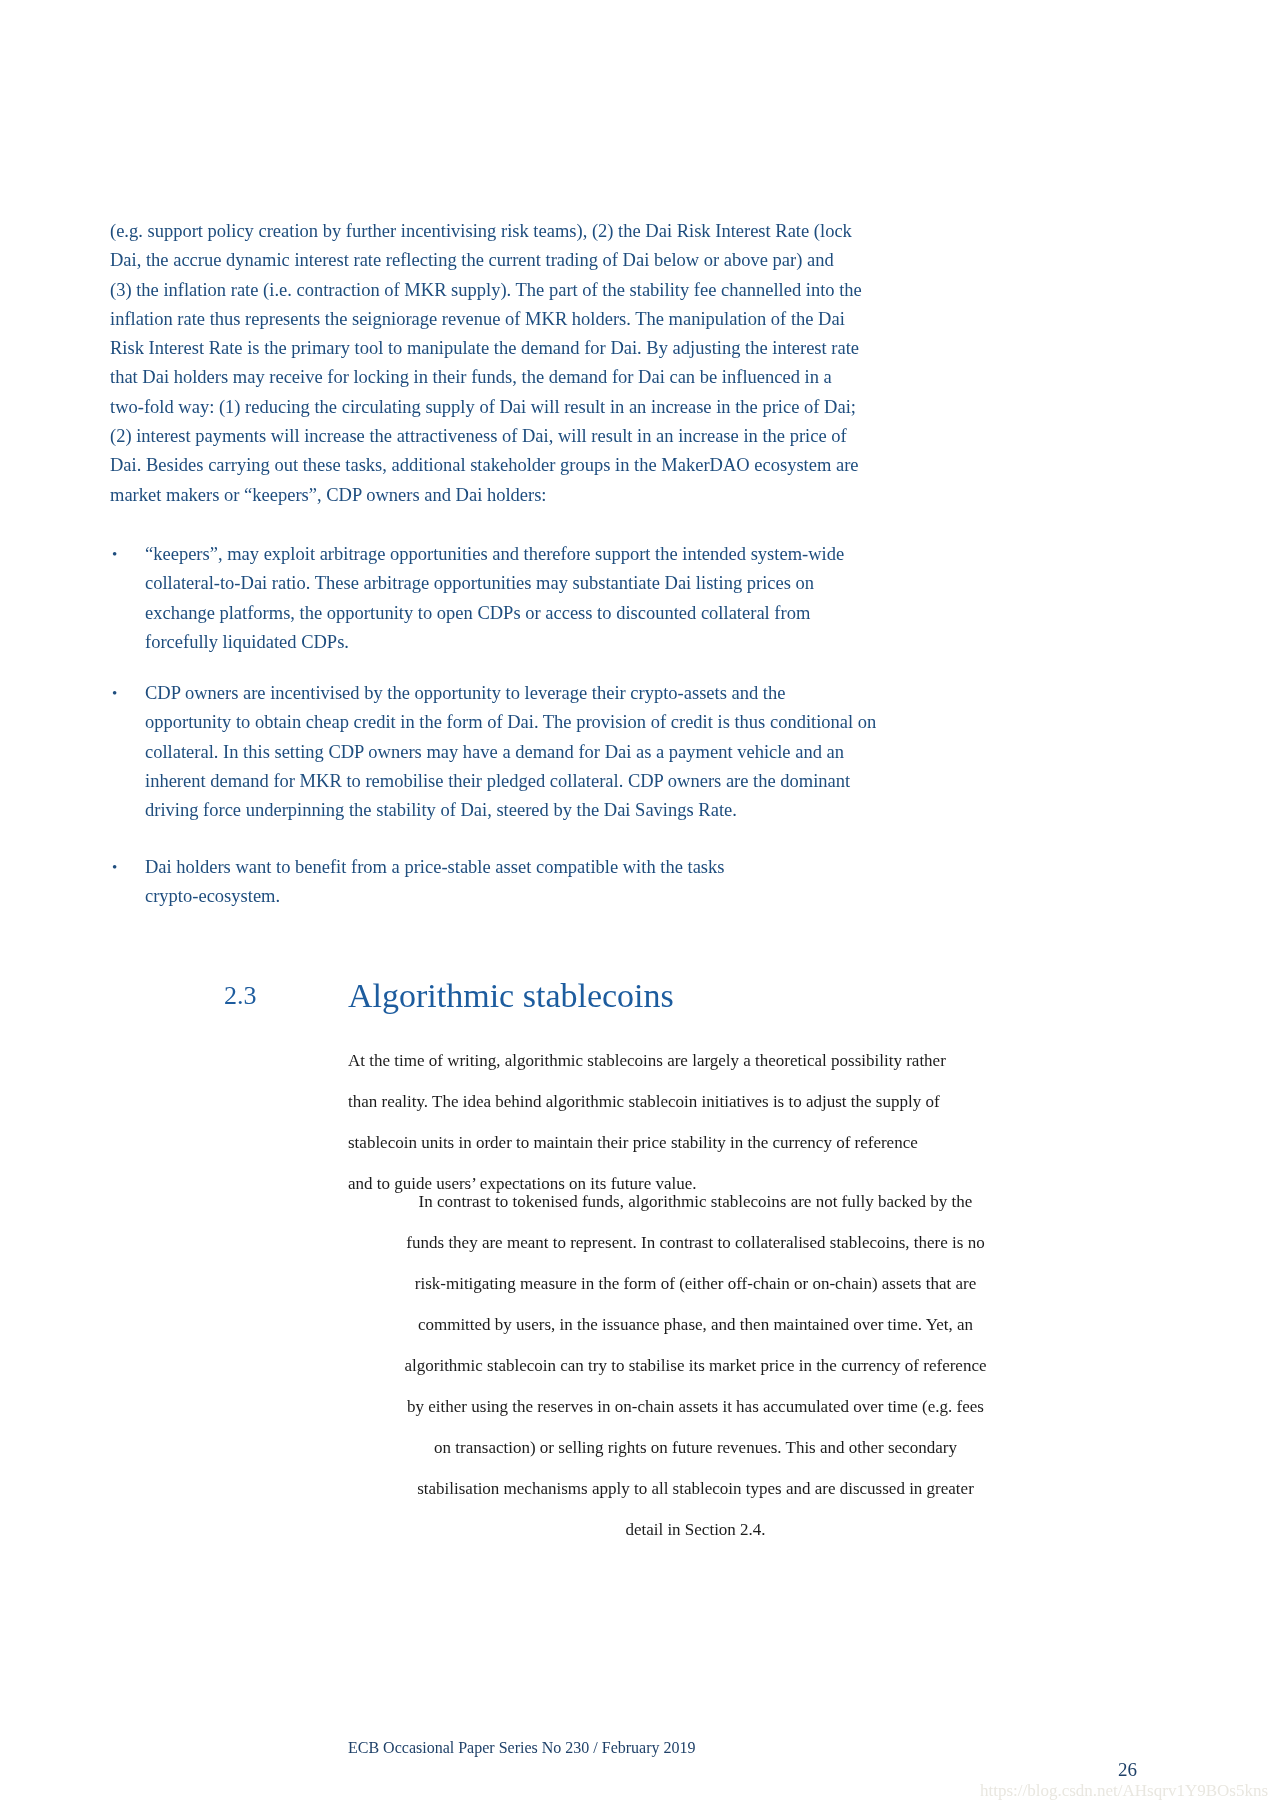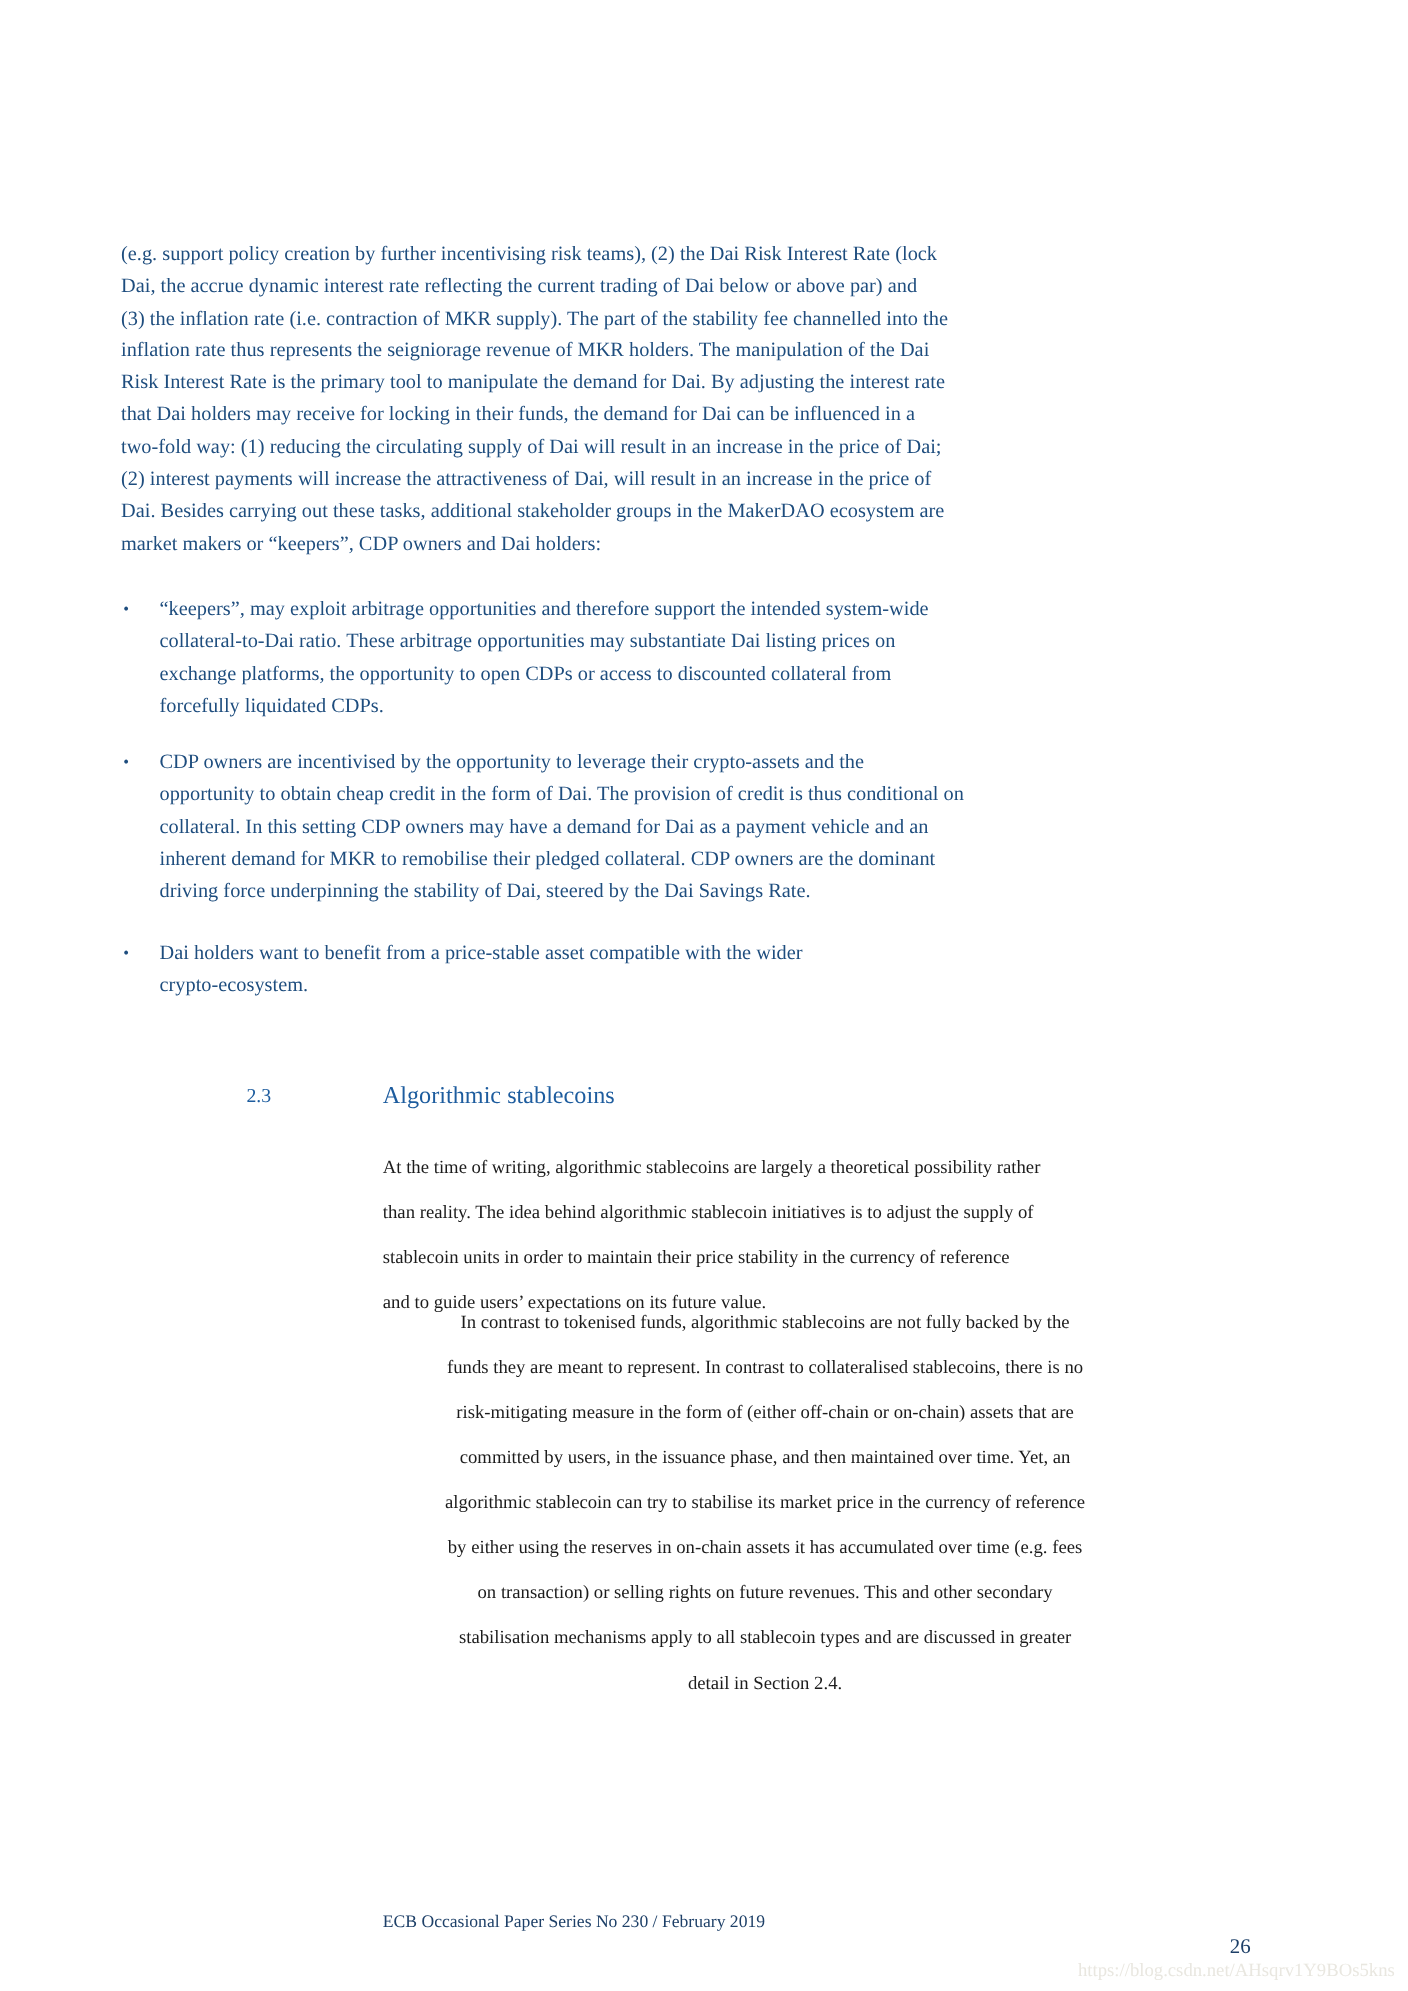--- a/index.html
+++ b/index.html
@@ -47,29 +47,29 @@
     white-space: pre-line;
     color: var(--body-blue, #1e4d7e);
   }
   .bullet-1 { top: 540px; }
   .bullet-2 { top: 679px; }
   .bullet-3 { top: 853px; }
   .section-number {
     position: absolute;
     left: 224px;
     top: 980px;
-    font-size: 18px;
+    font-size: 26px;
     line-height: 32px;
     color: var(--heading-blue, #1d5c9e);
   }
   .section-title {
     position: absolute;
     left: 348px;
     top: 980px;
-    font-size: 22px;
+    font-size: 34px;
     line-height: 32px;
     color: var(--heading-blue, #1d5c9e);
   }
   .body-paragraph {
     position: absolute;
     left: 348px;
     width: 695px;
     font-size: 17px;
     line-height: 41px;
     white-space: pre-line;
@@ -132,21 +132,21 @@
     <span class="bullet-marker">•</span>
     <div class="bullet-text">CDP owners are incentivised by the opportunity to leverage their crypto-assets and the
 opportunity to obtain cheap credit in the form of Dai. The provision of credit is thus conditional on
 collateral. In this setting CDP owners may have a demand for Dai as a payment vehicle and an
 inherent demand for MKR to remobilise their pledged collateral. CDP owners are the dominant
 driving force underpinning the stability of Dai, steered by the Dai Savings Rate.</div>
   </div>
 
   <div class="bullet-item bullet-3">
     <span class="bullet-marker">•</span>
-    <div class="bullet-text">Dai holders want to benefit from a price-stable asset compatible with the wider
+    <div class="bullet-text">Dai holders want to benefit from a price-stable asset compatible with the tasks
 crypto-ecosystem.</div>
   </div>
 
   <div class="section-number">2.3</div>
 
   <div class="section-title">Algorithmic stablecoins</div>
 
   <div class="body-paragraph para-a">At the time of writing, algorithmic stablecoins are largely a theoretical possibility rather
 than reality. The idea behind algorithmic stablecoin initiatives is to adjust the supply of
 stablecoin units in order to maintain their price stability in the currency of reference

